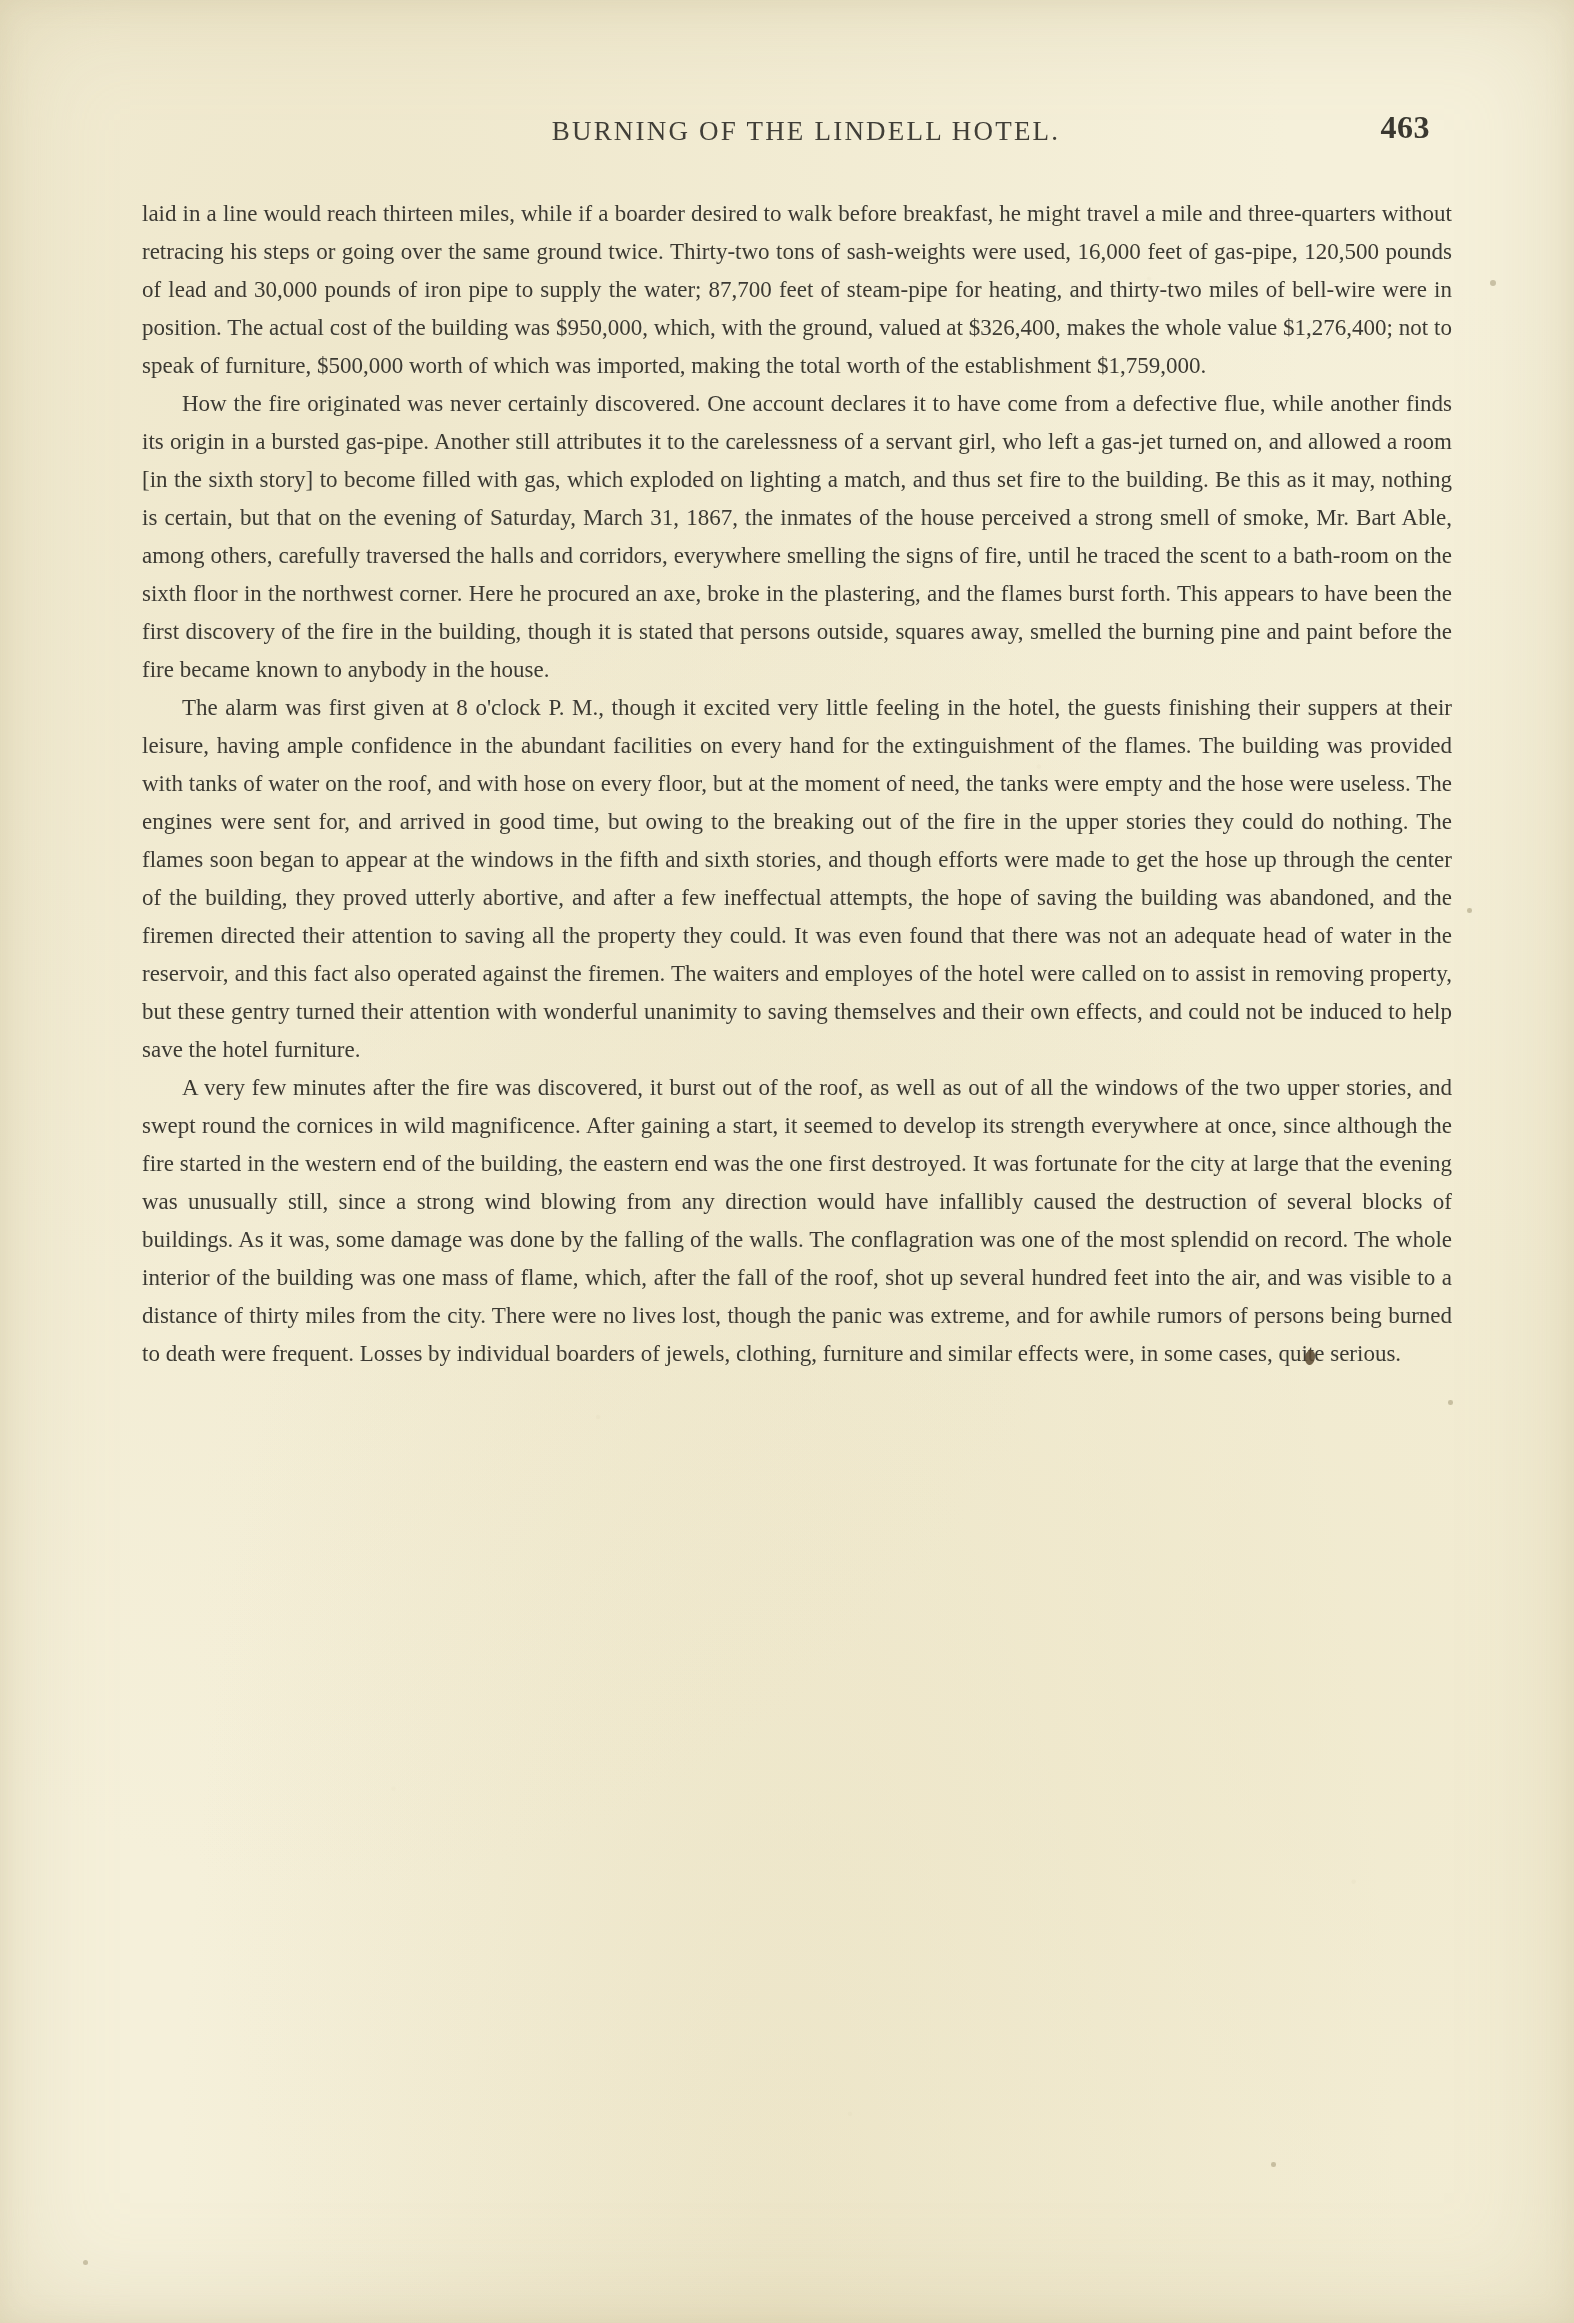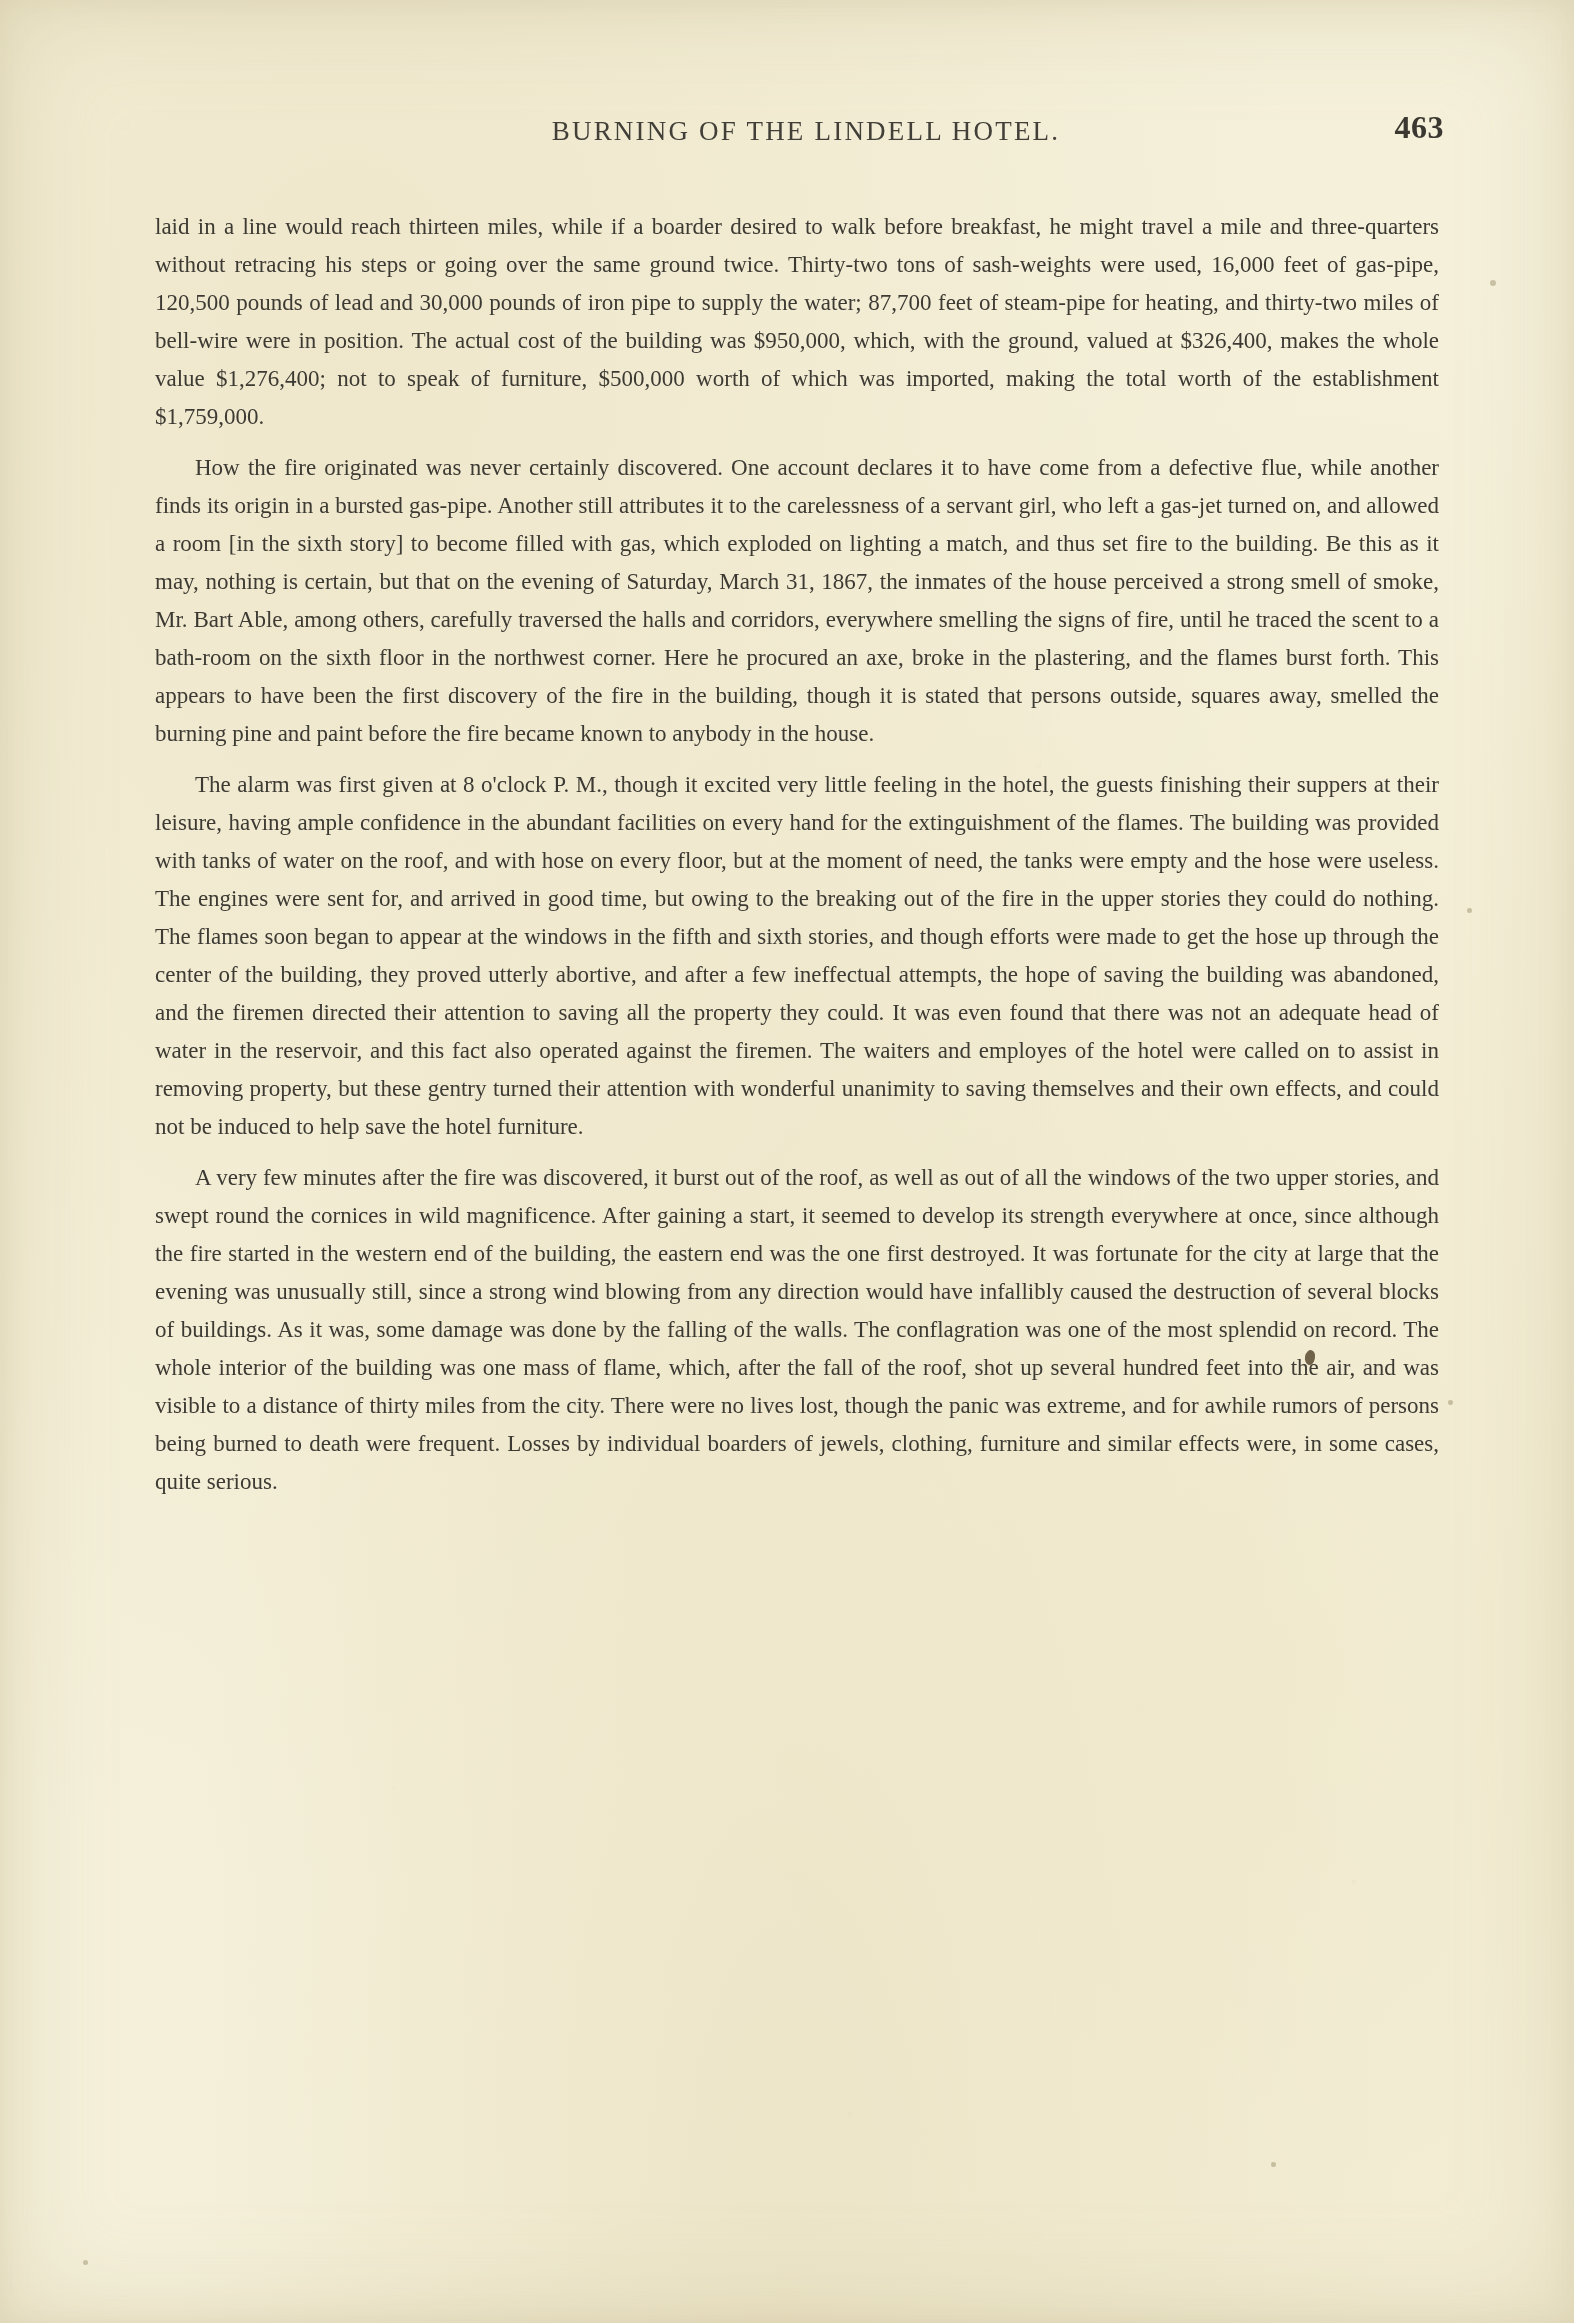--- a/index.html
+++ b/index.html
@@ -59,41 +59,41 @@
   .running-head {
     font-family: "Liberation Serif", serif;
     font-size: 27px;
     letter-spacing: 2.2px;
     color: #413f38;
     white-space: nowrap;
     margin-left: 30px;
   }
   .folio {
     position: absolute;
-    right: 2px;
+    right: 16px;
     top: -7.2px;
     font-size: 32px;
     font-weight: bold;
     color: #3a3830;
     letter-spacing: 0.5px;
   }
 
   main.body-text {
     position: absolute;
     top: 195px;
     left: 142px;
     width: 1310px;
     font-size: 23px;
     line-height: 38px;
     color: #3c3a33;
     text-align: justify;
     text-justify: inter-word;
   }
   main.body-text p {
-    margin: 13px;
+    margin: 0;
     text-indent: 40px;
   }
   main.body-text p.first {
     text-indent: 0;
   }
 
   .speck {
     position: absolute;
     border-radius: 50%;
     background: rgba(120,105,70,0.35);

